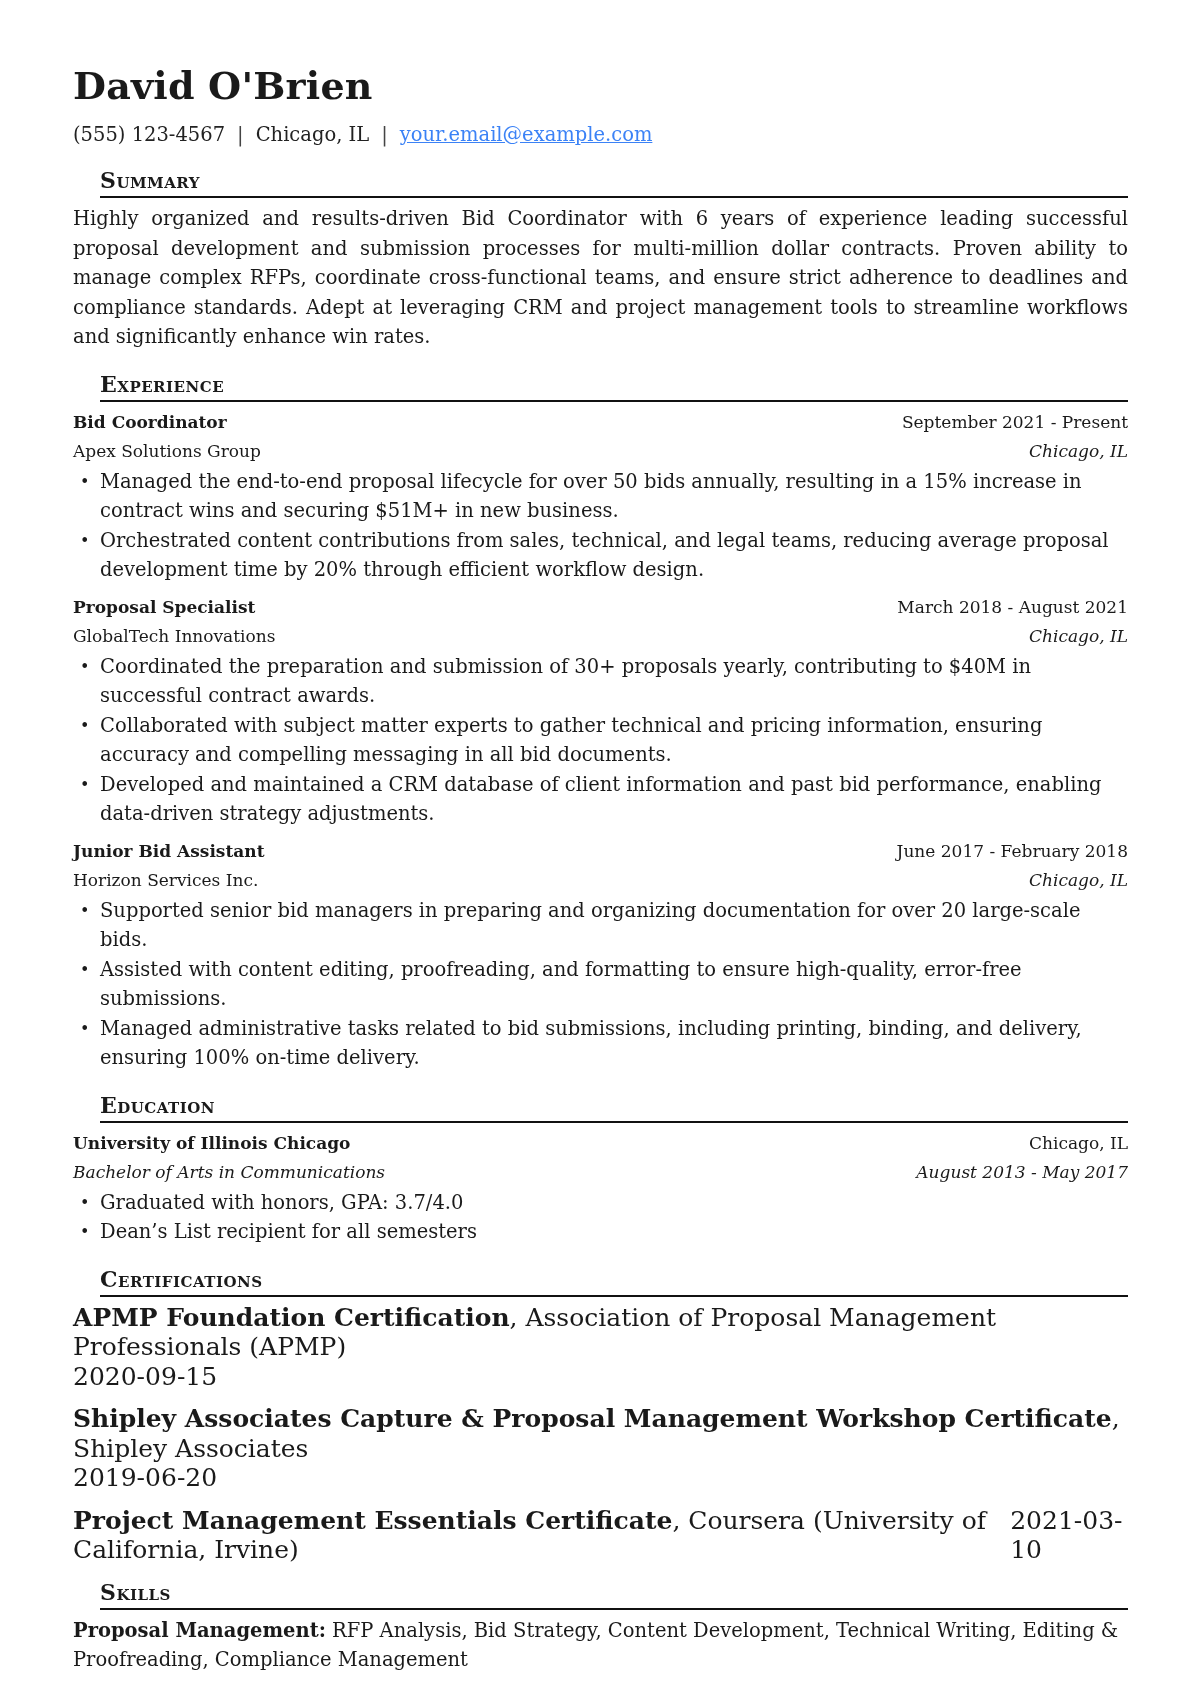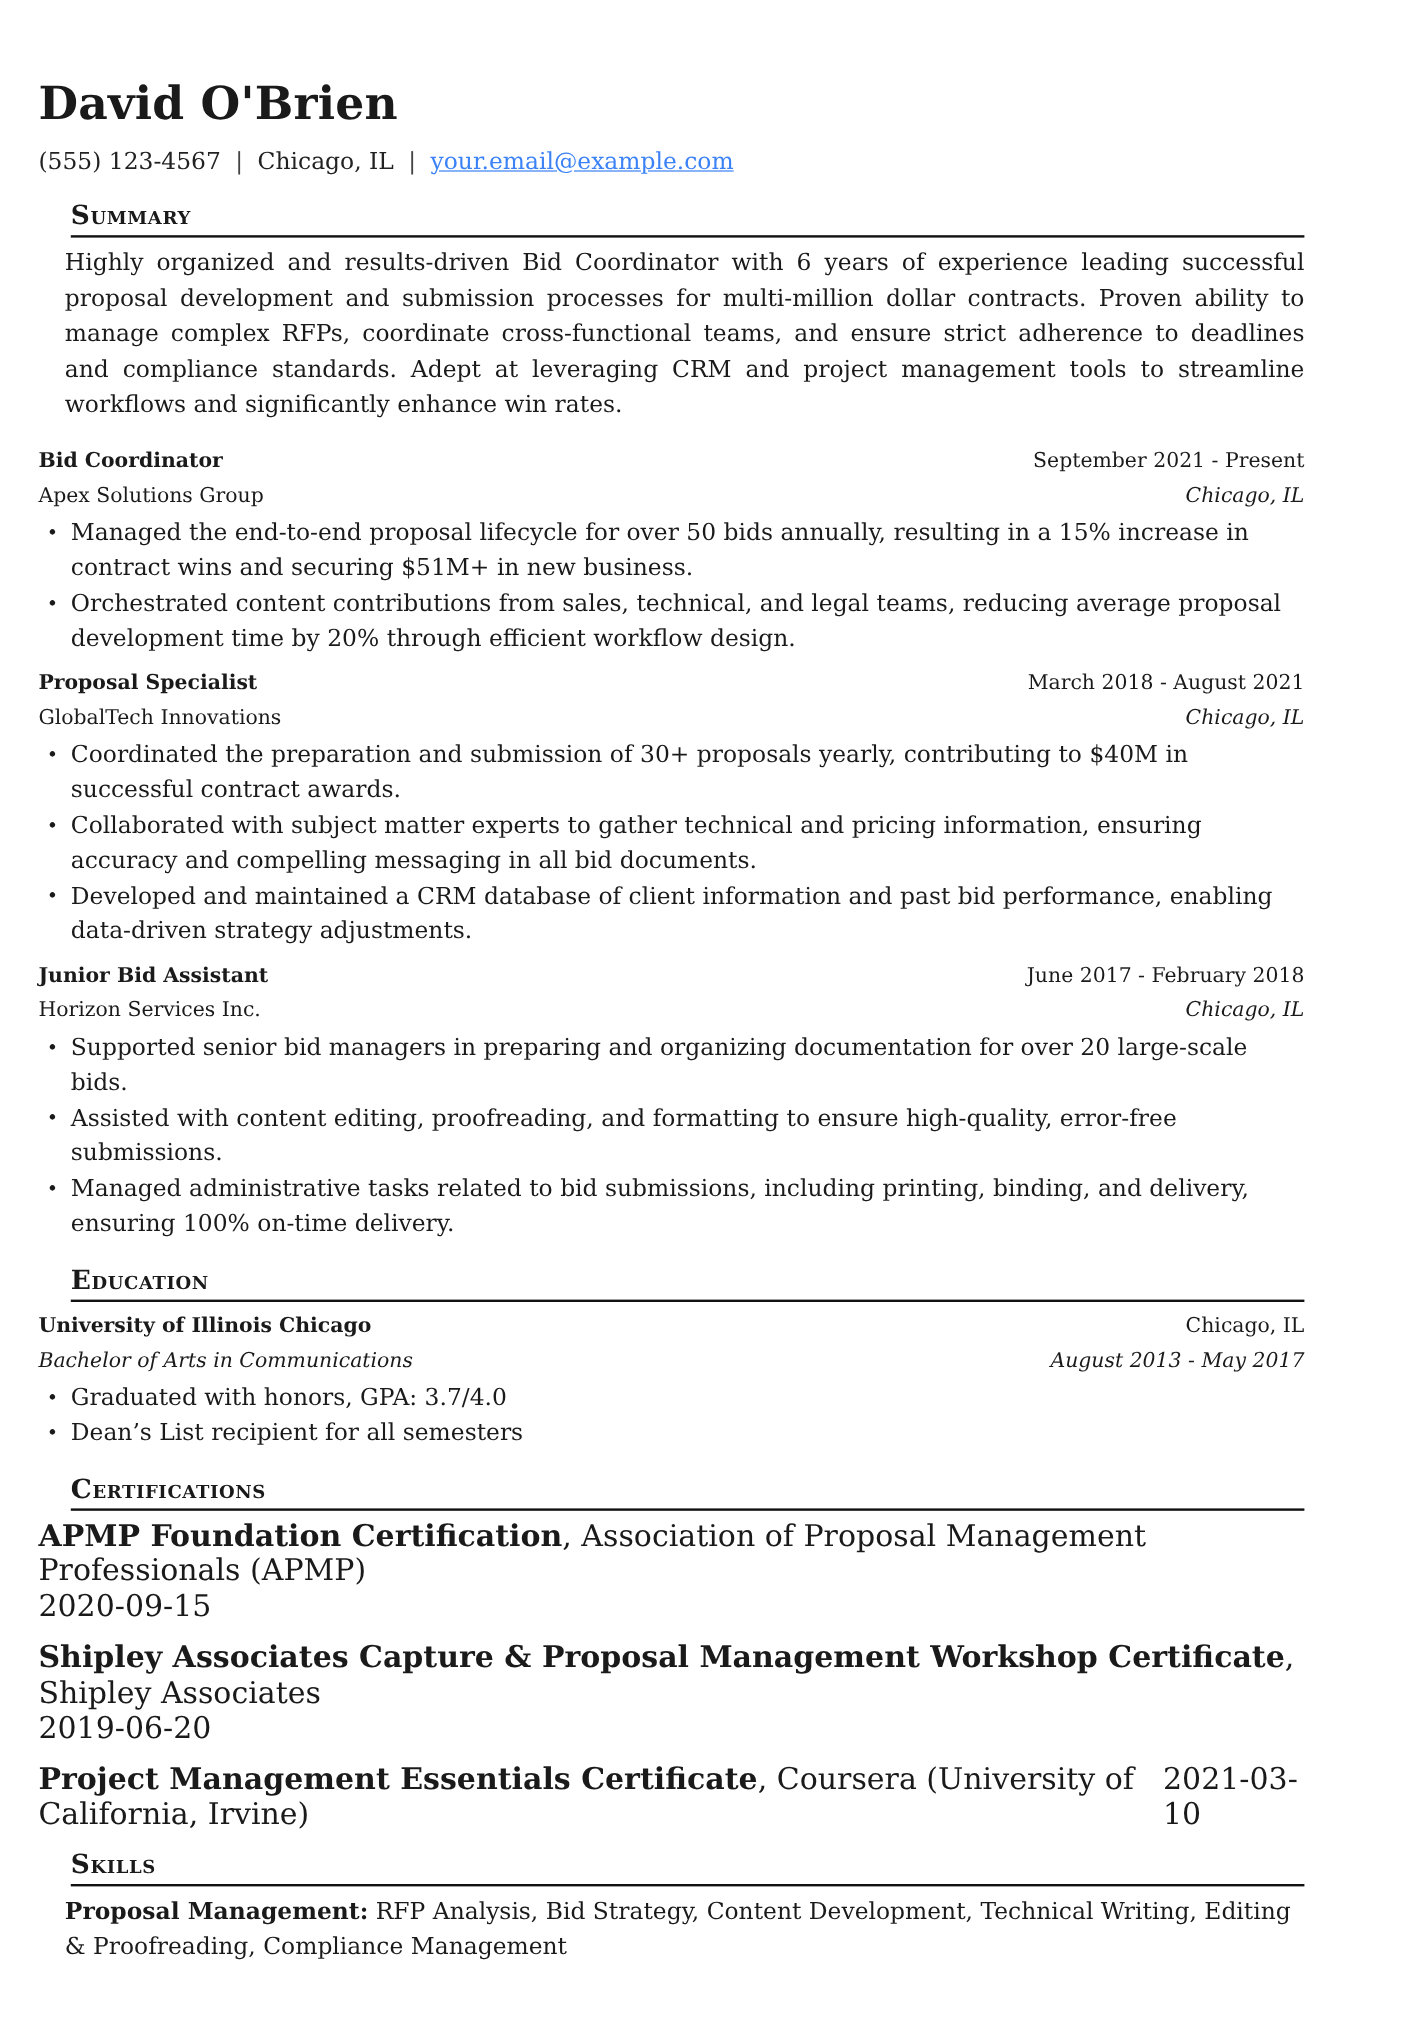--- a/index.html
+++ b/index.html
@@ -1,31 +1,31 @@
 <!DOCTYPE html>
 <html><head>
 <meta charset="utf-8">
 <style>
   html, body { margin: 0; padding: 0; background: #ffffff; }
   body {
     width: 1190px; height: 1683px; overflow: hidden;
     font-family: "DejaVu Serif", "Liberation Serif", serif;
     color: #1a1a1a;
   }
-  .page { position: relative; padding: 62px 62px 0 32px; width: 1055px; }
+  .page { position: relative; padding: 62px 62px 0 73px; width: 1055px; }
   .name { font-size: 38px; font-weight: bold; margin: 0; line-height: 48px; letter-spacing: 0.2px; }
   .contact { font-size: 19.5px; margin-top: 12px; line-height: 26px; color: #222; }
   .contact .sep { display: inline-block; margin: 0 12px; color: #444; }
   .contact .email { text-decoration: underline; color: #3b82f6; }
   .section { margin-top: 18px; }
   .section-title {
     font-size: 22px; font-weight: bold; font-variant: small-caps; letter-spacing: 0.5px;
     line-height: 28px; padding-bottom: 2px; border-bottom: 2px solid #111; margin-bottom: 6px; margin-left: 27px;
   }
-  .para { font-size: 19.5px; line-height: 29.5px; text-align: justify; margin-left: 22px; }
+  .para { font-size: 19.5px; line-height: 29.5px; text-align: justify; }
   .row { display: flex; justify-content: space-between; font-size: 17px; line-height: 29.5px; }
   .bold { font-weight: bold; }
   .ital { font-style: italic; }
   .entry { margin-bottom: 8px; }
   ul.bullets { list-style: none; margin: 0; padding: 0; }
   ul.bullets li { position: relative; padding-left: 27px; font-size: 19.5px; line-height: 29.5px; }
   ul.bullets li::before { content: "•"; position: absolute; left: 7px; top: 0; font-size: 16px; }
   .cert { font-size: 25px; line-height: 29.5px; margin-bottom: 13px; }
   .cert-inline { display: flex; justify-content: center; }
 </style>
@@ -38,20 +38,21 @@
   <div class="contact">
     <span>(555) 123-4567</span><span class="sep">|</span><span>Chicago, IL</span><span class="sep">|</span><a class="email">your.email@example.com</a>
   </div>
 
   <div class="section">
     <div class="section-title">Summary</div>
     <div class="para">Highly organized and results-driven Bid Coordinator with 6 years of experience leading successful proposal development and submission processes for multi-million dollar contracts. Proven ability to manage complex RFPs, coordinate cross-functional teams, and ensure strict adherence to deadlines and compliance standards. Adept at leveraging CRM and project management tools to streamline workflows and significantly enhance win rates.</div>
   </div>
 
   <div class="section">
+    <div class="section-title">Experience</div>
 
     <div class="entry">
       <div class="row">
           <span class="bold">Bid Coordinator</span>
           <span>September 2021 - Present</span>
         </div>
       <div class="row">
           <span>Apex Solutions Group</span>
           <span class="ital">Chicago, IL</span>
         </div>

